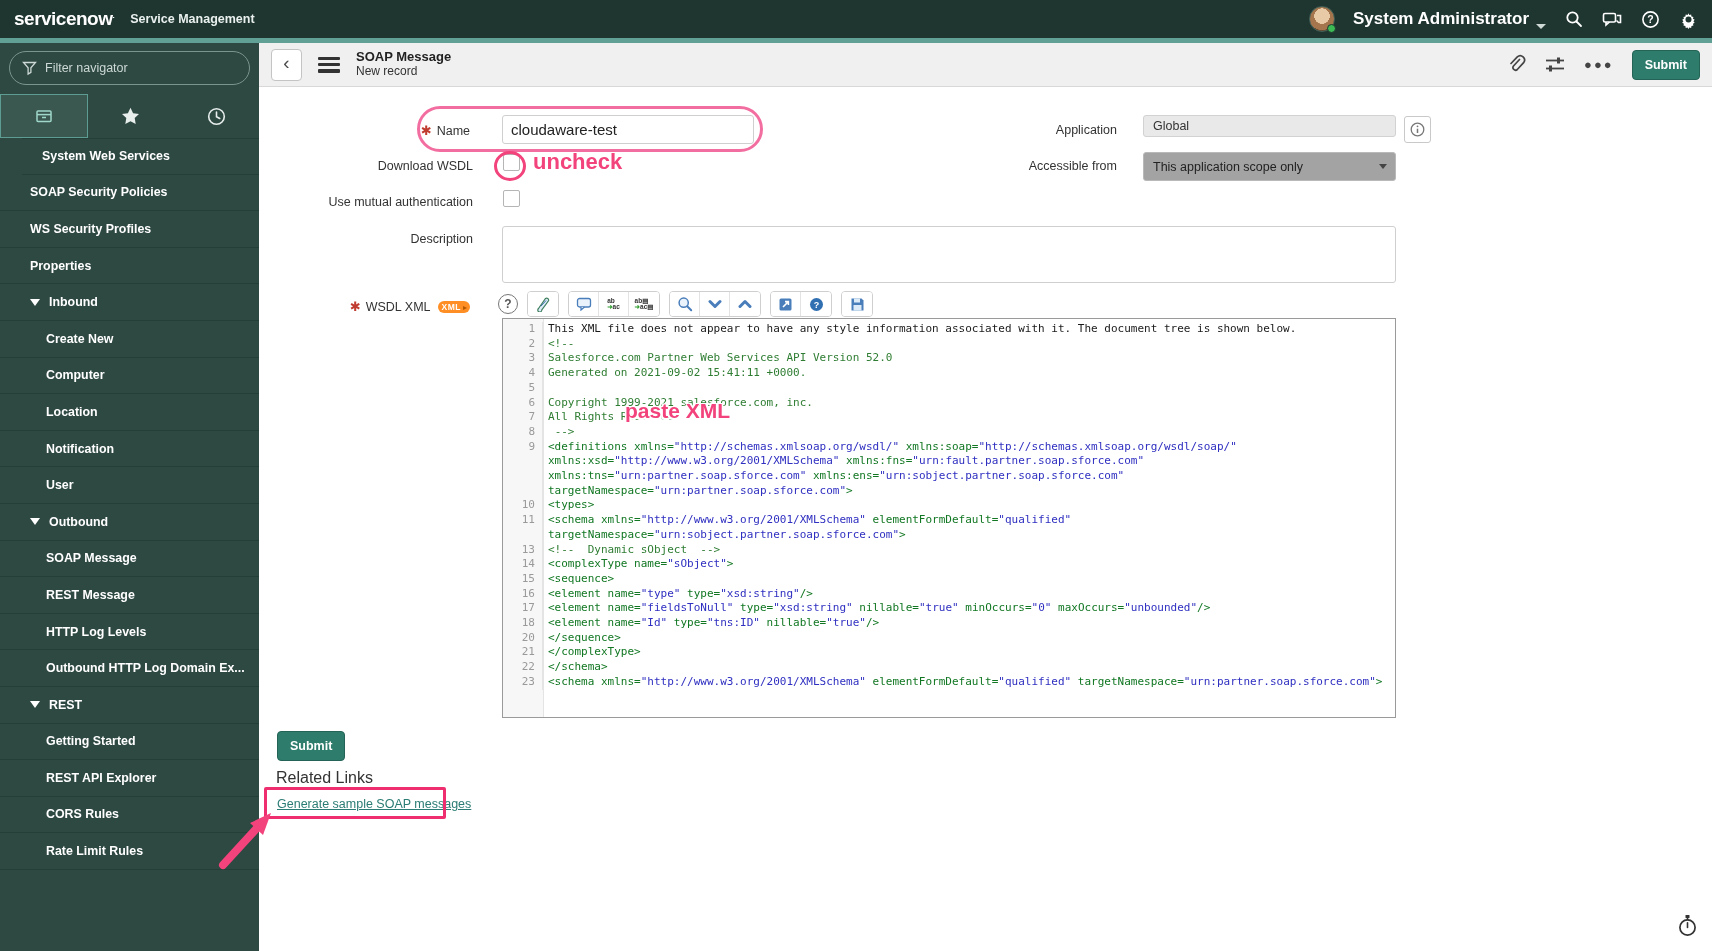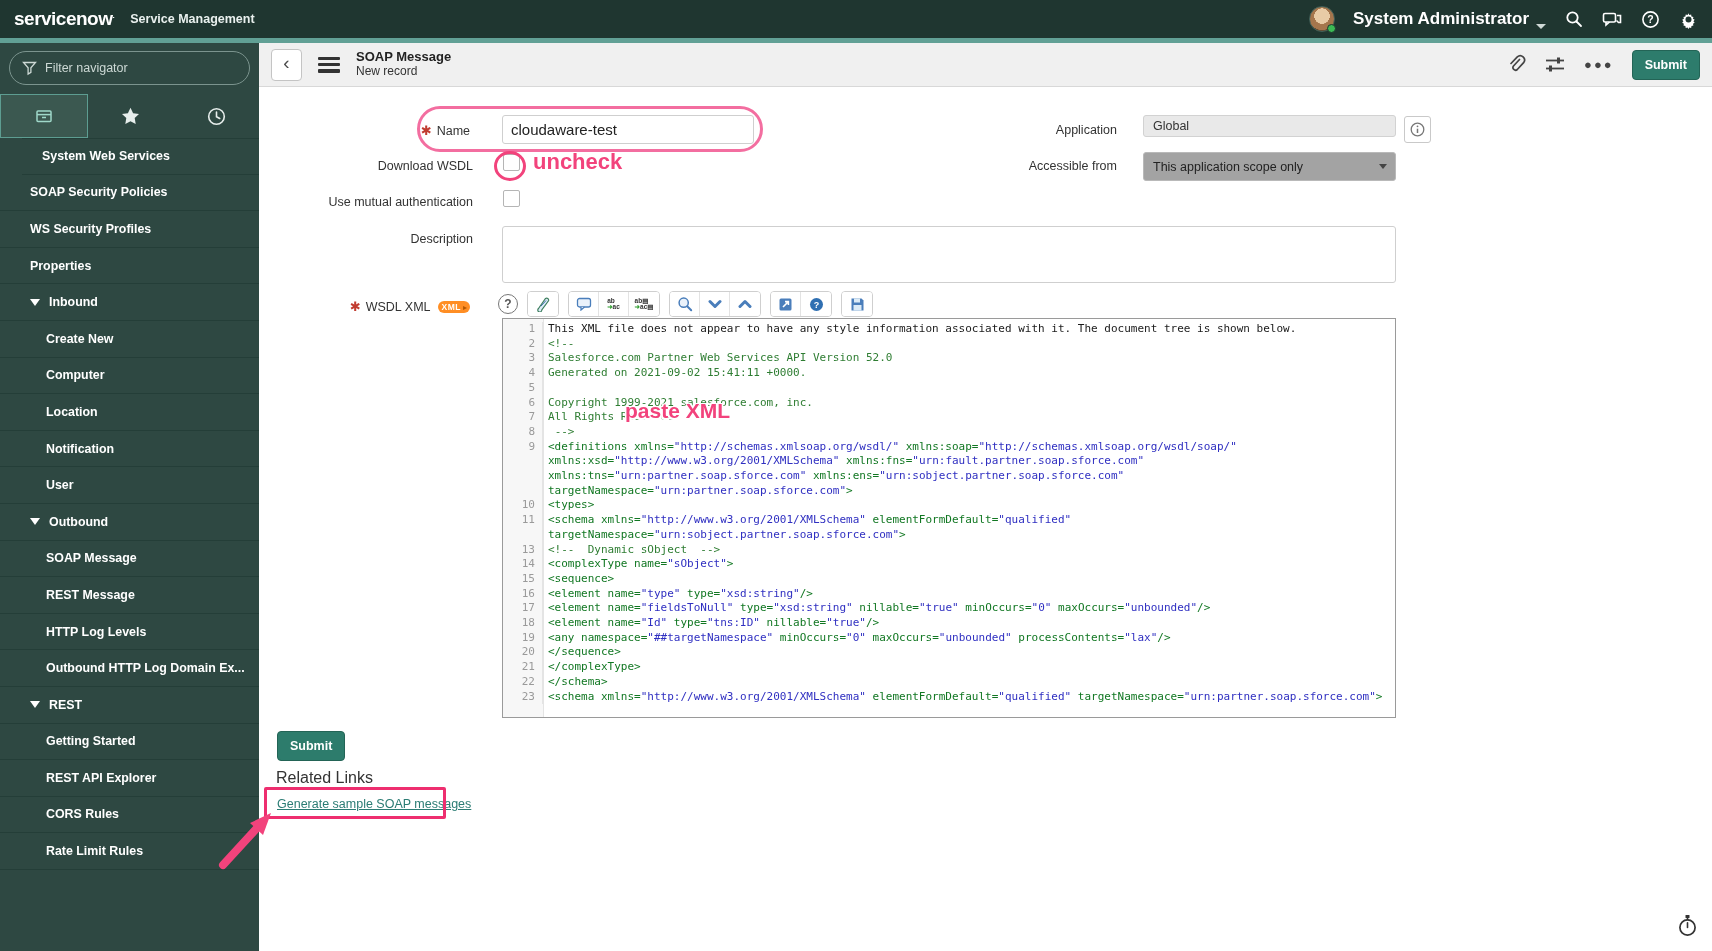--- a/index.html
+++ b/index.html
@@ -482,24 +482,20 @@
         </div>
         <div class="code-row">
           <div class="code-gutter">17</div>
           <div class="code-text"><span class="tok-tag">&lt;element name=</span><span class="tok-val">"fieldsToNull"</span><span class="tok-tag"> type=</span><span class="tok-val">"xsd:string"</span><span class="tok-tag"> nillable=</span><span class="tok-val">"true"</span><span class="tok-tag"> minOccurs=</span><span class="tok-val">"0"</span><span class="tok-tag"> maxOccurs=</span><span class="tok-val">"unbounded"</span><span class="tok-tag">/&gt;</span></div>
         </div>
         <div class="code-row">
           <div class="code-gutter">18</div>
           <div class="code-text"><span class="tok-tag">&lt;element name=</span><span class="tok-val">"Id"</span><span class="tok-tag"> type=</span><span class="tok-val">"tns:ID"</span><span class="tok-tag"> nillable=</span><span class="tok-val">"true"</span><span class="tok-tag">/&gt;</span></div>
         </div>
         <div class="code-row">
-          <div class="code-gutter">19</div>
-          <div class="code-text"><span class="tok-tag">&lt;any namespace=</span><span class="tok-val">"##targetNamespace"</span><span class="tok-tag"> minOccurs=</span><span class="tok-val">"0"</span><span class="tok-tag"> maxOccurs=</span><span class="tok-val">"unbounded"</span><span class="tok-tag"> processContents=</span><span class="tok-val">"lax"</span><span class="tok-tag">/&gt;</span></div>
-        </div>
-        <div class="code-row">
           <div class="code-gutter">20</div>
           <div class="code-text"><span class="tok-tag">&lt;/sequence&gt;</span></div>
         </div>
         <div class="code-row">
           <div class="code-gutter">21</div>
           <div class="code-text"><span class="tok-tag">&lt;/complexType&gt;</span></div>
         </div>
         <div class="code-row">
           <div class="code-gutter">22</div>
           <div class="code-text"><span class="tok-tag">&lt;/schema&gt;</span></div>

